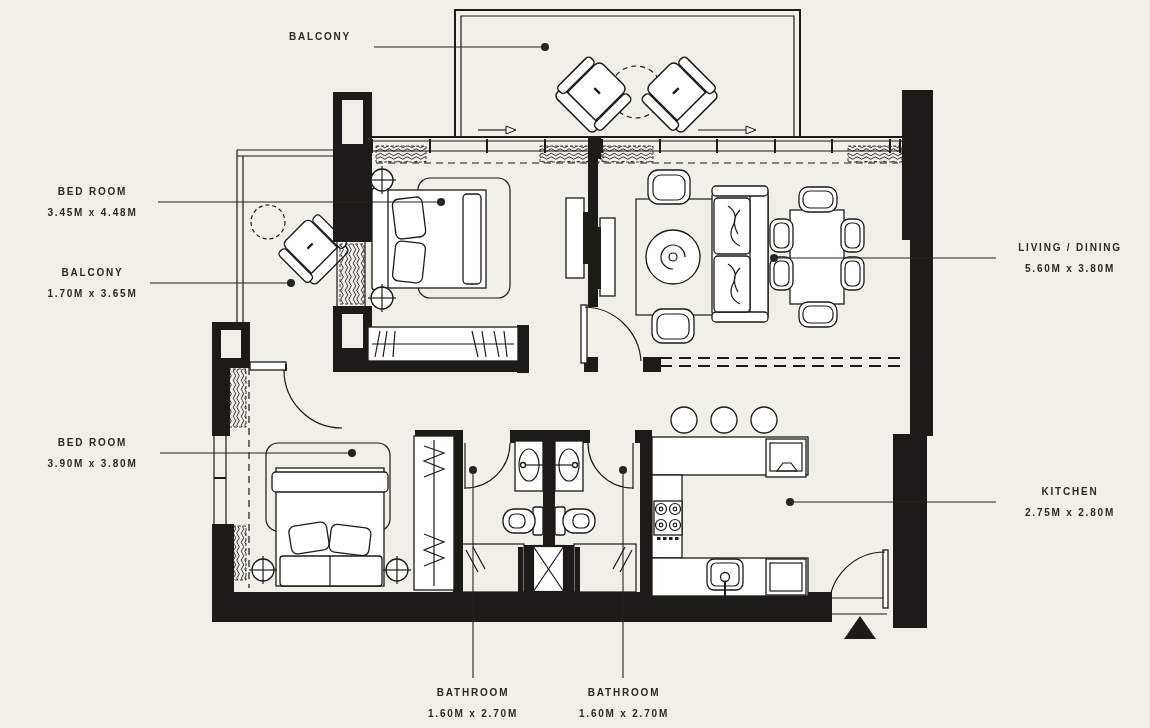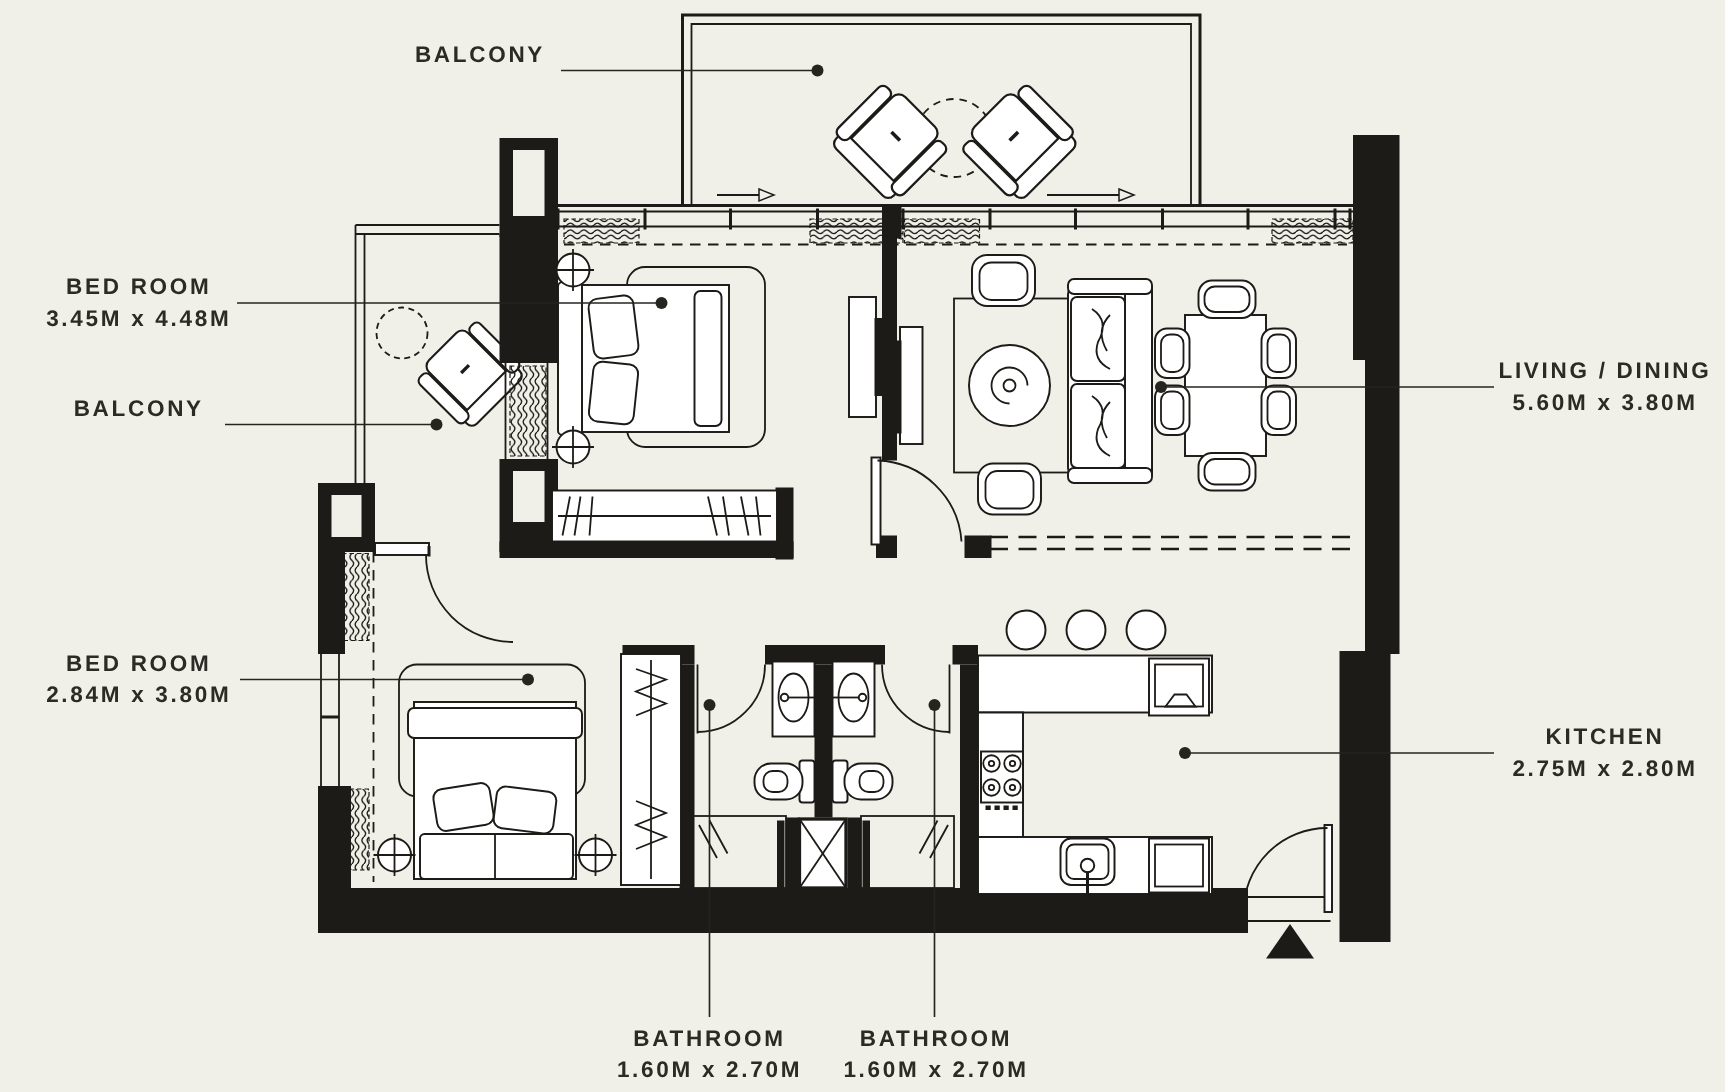--- a/index.html
+++ b/index.html
@@ -1,21 +1,21 @@
 <!DOCTYPE html>
 <html style="--bg: #f0efe8; --ink: #1c1b17; --label: #2b2a24;"><head>
 <meta charset="utf-8">
 <style>
   :root { --bg:#f0efe8; --ink:#1c1b17; --label:#2b2a24; }
   html,body{margin:0;padding:0;background:var(--bg);}
   .stage{position:relative;width:1150px;height:728px;background:var(--bg);overflow:hidden;
          font-family:"Liberation Sans", sans-serif;}
   svg{position:absolute;left:0;top:0;}
   .room-label{position:absolute;text-align:center;color:var(--label);font-weight:700;
-              font-size:15px;letter-spacing:1.8px;line-height:21px;white-space:nowrap;}
+              font-size:10px;letter-spacing:1.8px;line-height:21px;white-space:nowrap;}
   .wall{fill:var(--ink);stroke:none;}
   .notch{fill:var(--bg);stroke:none;}
   .ln{stroke:var(--ink);fill:none;stroke-width:1.2;}
   .ln2{stroke:var(--ink);fill:none;stroke-width:2;}
   .wf{fill:#ffffff;stroke:var(--ink);stroke-width:1.3;}
   .of{fill:none;stroke:var(--ink);stroke-width:1.2;}
   .dash{stroke:var(--ink);fill:none;stroke-width:1.2;stroke-dasharray:7 5;}
   .dash2{stroke:var(--ink);fill:none;stroke-width:1.8;stroke-dasharray:12 7;}
   .hatch{stroke:var(--ink);stroke-width:0.8;stroke-dasharray:3 2;}
   .leader{stroke:#26241f;stroke-width:1.1;fill:none;}
@@ -377,28 +377,29 @@
 
   <div class="room-label" style="left:225px;top:26px;width:190px;">
     <div>BALCONY</div>
   </div>
   <div class="room-label" style="left:5px;top:181px;width:175px;">
     <div>BED ROOM</div>
     <div>3.45M x 4.48M</div>
   </div>
   <div class="room-label" style="left:5px;top:262px;width:175px;">
     <div>BALCONY</div>
+    <div>1.70M x 3.65M</div>
   </div>
   <div class="room-label" style="left:985px;top:237px;width:170px;">
     <div>LIVING / DINING</div>
     <div>5.60M x 3.80M</div>
   </div>
   <div class="room-label" style="left:5px;top:432px;width:175px;">
     <div>BED ROOM</div>
-    <div>2.84M x 3.80M</div>
+    <div>3.90M x 3.80M</div>
   </div>
   <div class="room-label" style="left:985px;top:481px;width:170px;">
     <div>KITCHEN</div>
     <div>2.75M x 2.80M</div>
   </div>
   <div class="room-label" style="left:385px;top:682px;width:176px;">
     <div>BATHROOM</div>
     <div>1.60M x 2.70M</div>
   </div>
   <div class="room-label" style="left:536px;top:682px;width:176px;">

